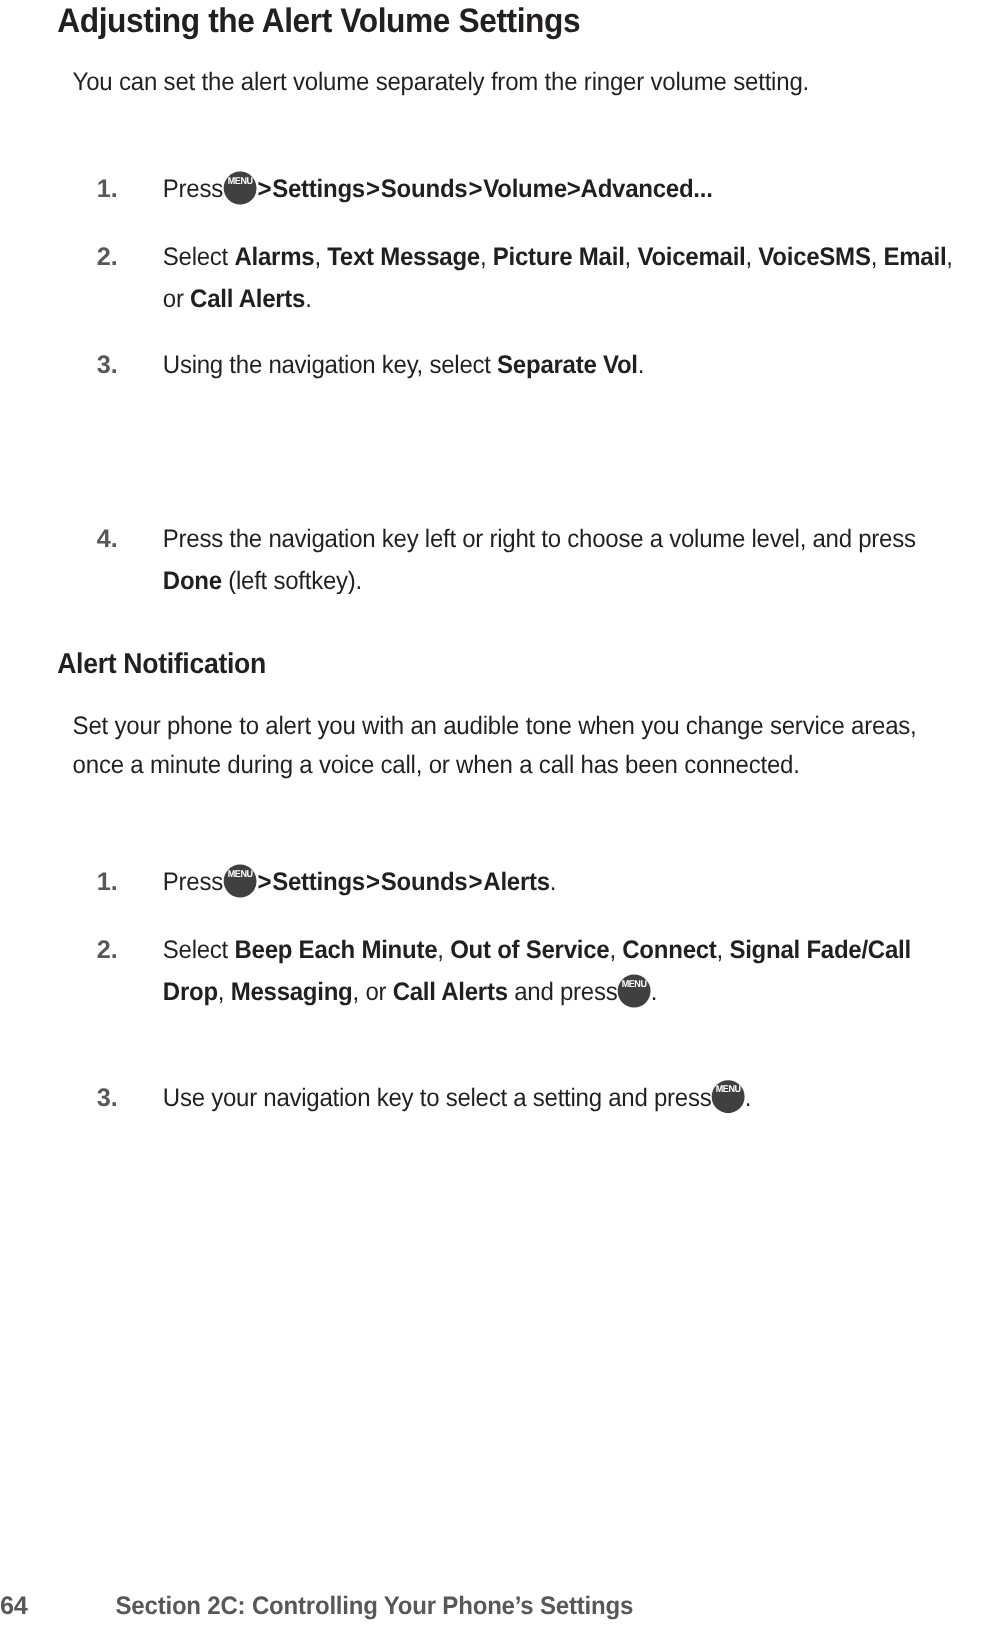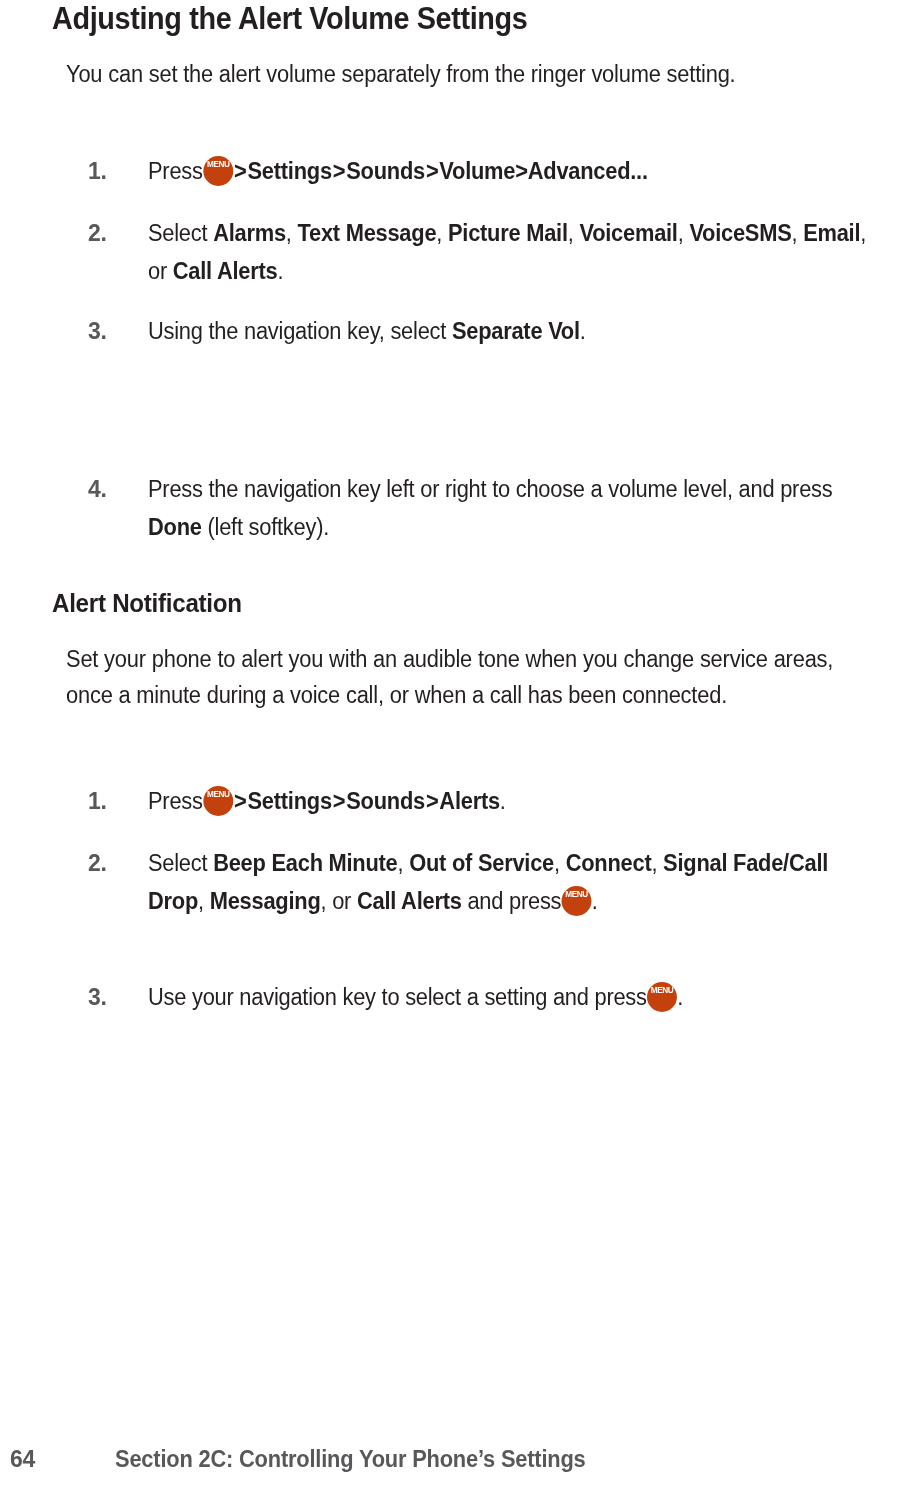--- a/index.html
+++ b/index.html
@@ -131,21 +131,21 @@
     font-size: 23px;
     padding: 0 1px;
   }
 
   
   .menukey {
     display: inline-block;
     width: 30px;
     height: 30px;
     border-radius: 50%;
-    background: #c2410c;
+    background: #404040;
     color: #ffffff;
     vertical-align: -7px;
     position: relative;
     margin: 0 1px;
     overflow: hidden;
     transform: scaleX(1.05);
   }
   .menukey .mk-top {
     position: absolute;
     left: 0; right: 0;
@@ -169,21 +169,20 @@
     margin-top: 40px;
   }
 
   
   .footer {
     position: absolute;
     left: 0;
     top: 1443px;
     width: 754px;
     height: 34px;
-    margin-left: 10px;
   }
   .footer-page {
     position: absolute;
     left: 0px;
     top: 0;
     font-size: 23px;
     line-height: 32px;
     font-weight: bold;
     color: #58585b;
     letter-spacing: -0.2px;

